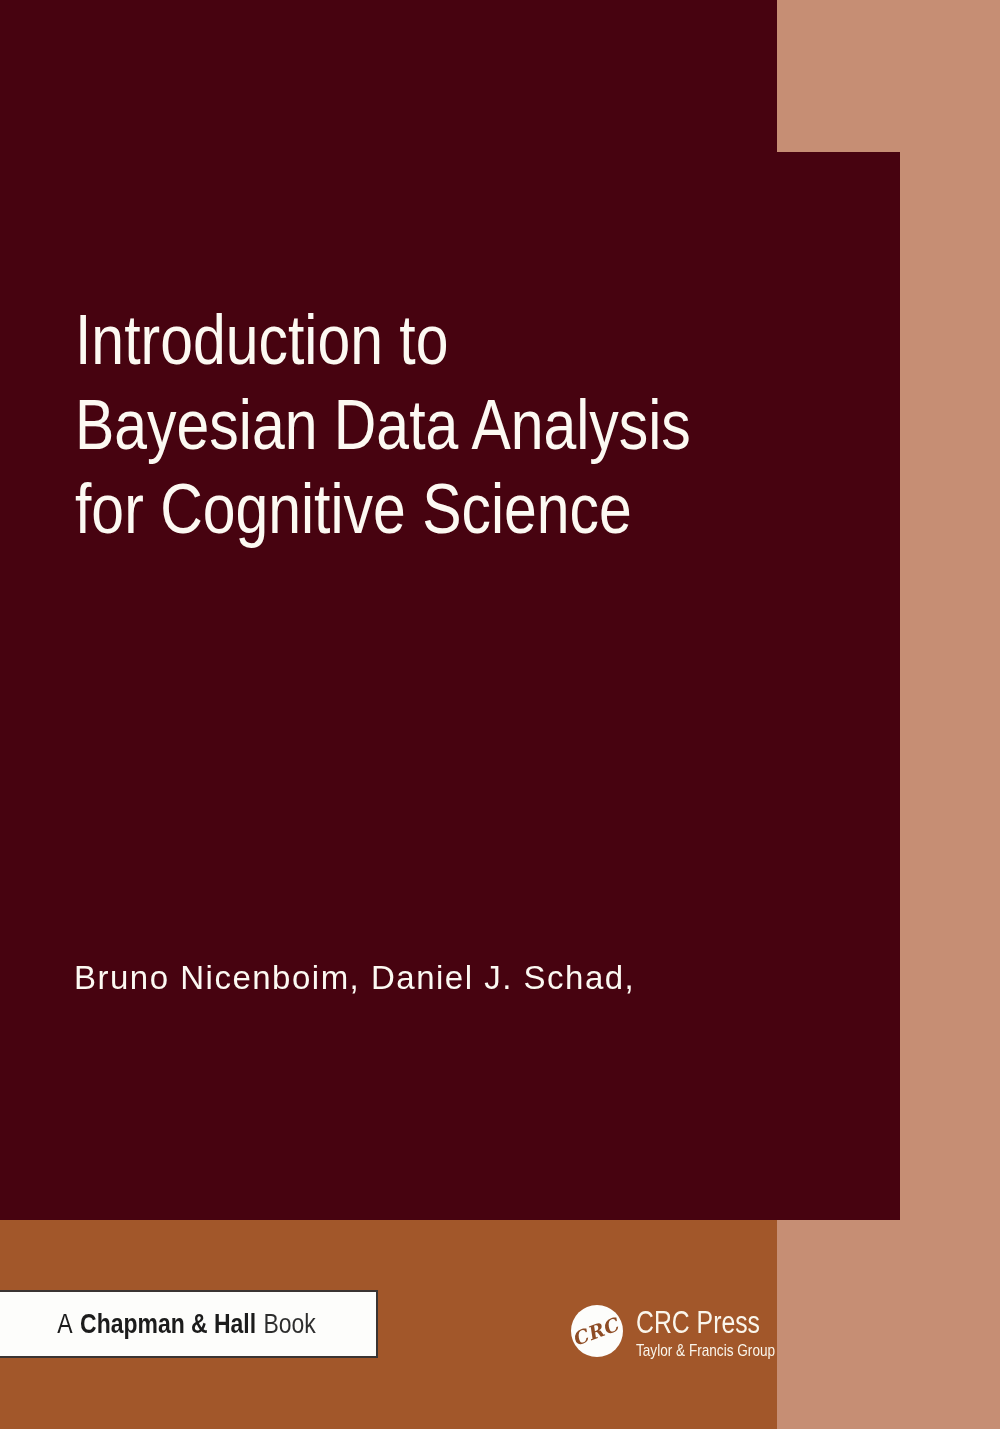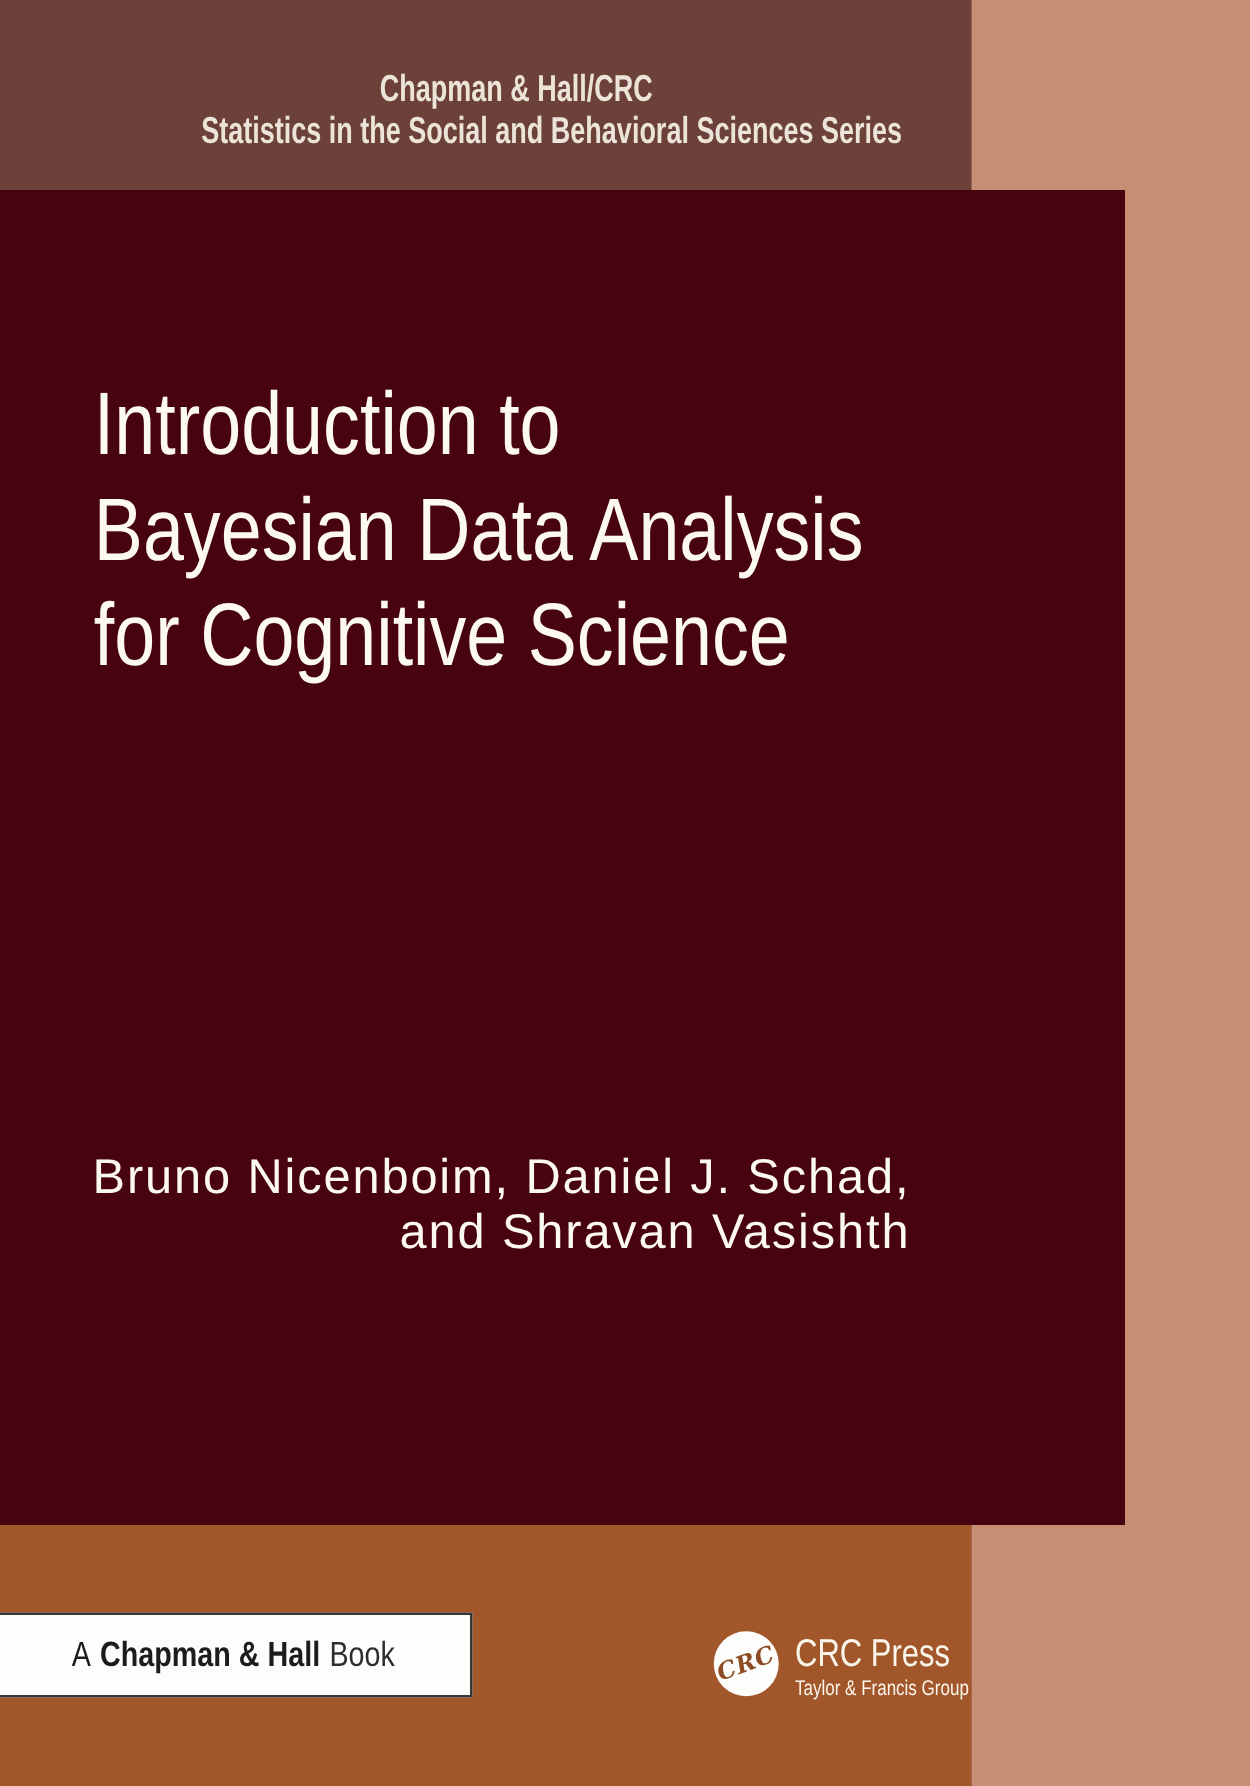--- a/index.html
+++ b/index.html
@@ -46,25 +46,24 @@
     background:var(--maroon-bg);
   }
   .book-title{
     position:absolute;top:146px;left:75px;  
     color:var(--title-text);
     font-size:71px;line-height:84.5px;font-weight:400;
     transform:scaleX(0.83);transform-origin:left top;
     white-space:nowrap;
   }
   .book-authors{
-    position:absolute;top:768px;left:74px;  
+    position:absolute;top:804px;left:74px;  
     color:var(--title-text);
-    font-size:39px;line-height:44px;letter-spacing:1.5px;
+    font-size:33px;line-height:44px;letter-spacing:1.5px;
     white-space:nowrap;
-    text-align:right;
   }
   
   .footer-band{
     position:absolute;top:1220px;left:0;width:777px;height:209px;
     background:var(--footer-bg);
   }
   .chapman-box{
     position:absolute;top:70px;left:-4px;   
     width:378px;height:64px;
     background:var(--box-bg);
@@ -99,36 +98,29 @@
   .crc-press-name{font-size:31px;line-height:33px;font-weight:400;}
   .crc-group-name{font-size:17px;line-height:19px;margin-top:2px;font-weight:400;}
 </style>
 </head>
 <body>
 
 <div class="cover">
 
   <div class="spine-col"></div>
 
-  <div class="series-band">
-    <div class="series-text">
-      <div>Chapman &amp; Hall/CRC</div>
-      <div>Statistics in the Social and Behavioral Sciences Series</div>
-    </div>
-  </div>
 
   <div class="main-field">
     <div class="book-title">
       <div>Introduction to</div>
       <div>Bayesian Data Analysis</div>
       <div>for Cognitive Science</div>
     </div>
     <div class="book-authors">
       <div>Bruno Nicenboim, Daniel J. Schad,</div>
-      <div>and Shravan Vasishth</div>
     </div>
   </div>
 
   <div class="footer-band">
 
     <div class="chapman-box">
       <div class="chapman-box-text">
         <span class="w-normal">A</span>
         <span class="w-bold">Chapman &amp; Hall</span>
         <span class="w-light">Book</span>

